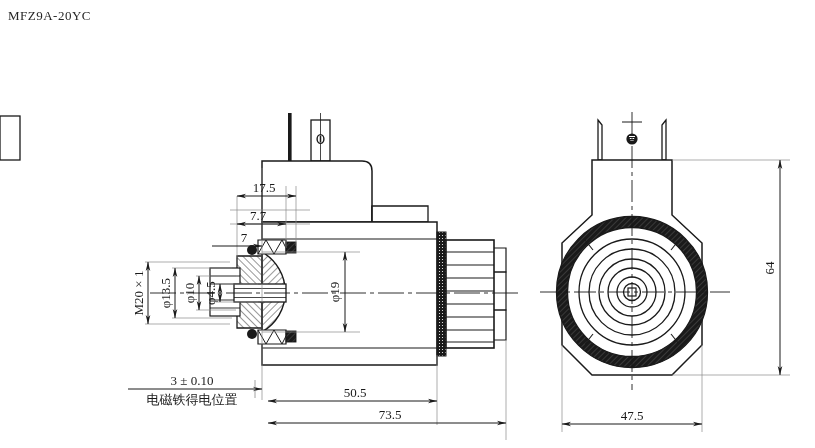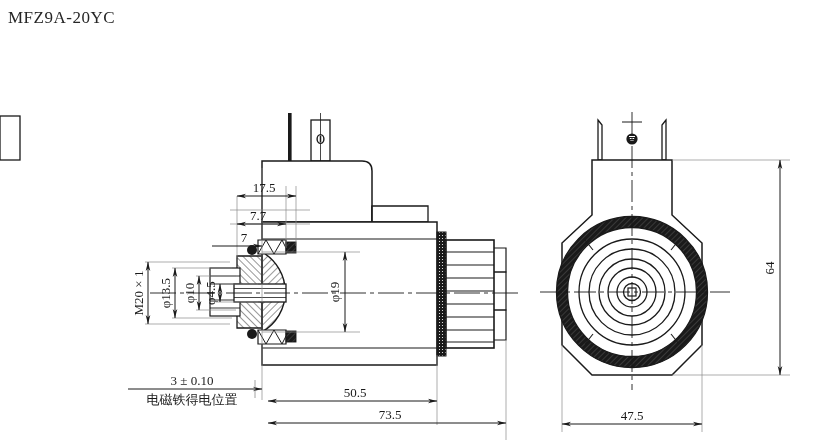--- a/index.html
+++ b/index.html
@@ -19,21 +19,21 @@
     position: absolute;
     left: 0;
     top: 0;
     width: 815px;
     height: 448px;
   }
   .title-text {
     position: absolute;
     left: 8px;
     top: 8px;
-    font-size: 17px;
+    font-size: 13px;
     letter-spacing: 0.5px;
     font-family: "Liberation Serif", serif;
     color: #262626;
     white-space: nowrap;
   }
   svg { display: block; }
   text {
     font-family: "Liberation Serif", serif;
     fill: #1a1a1a;
   }

